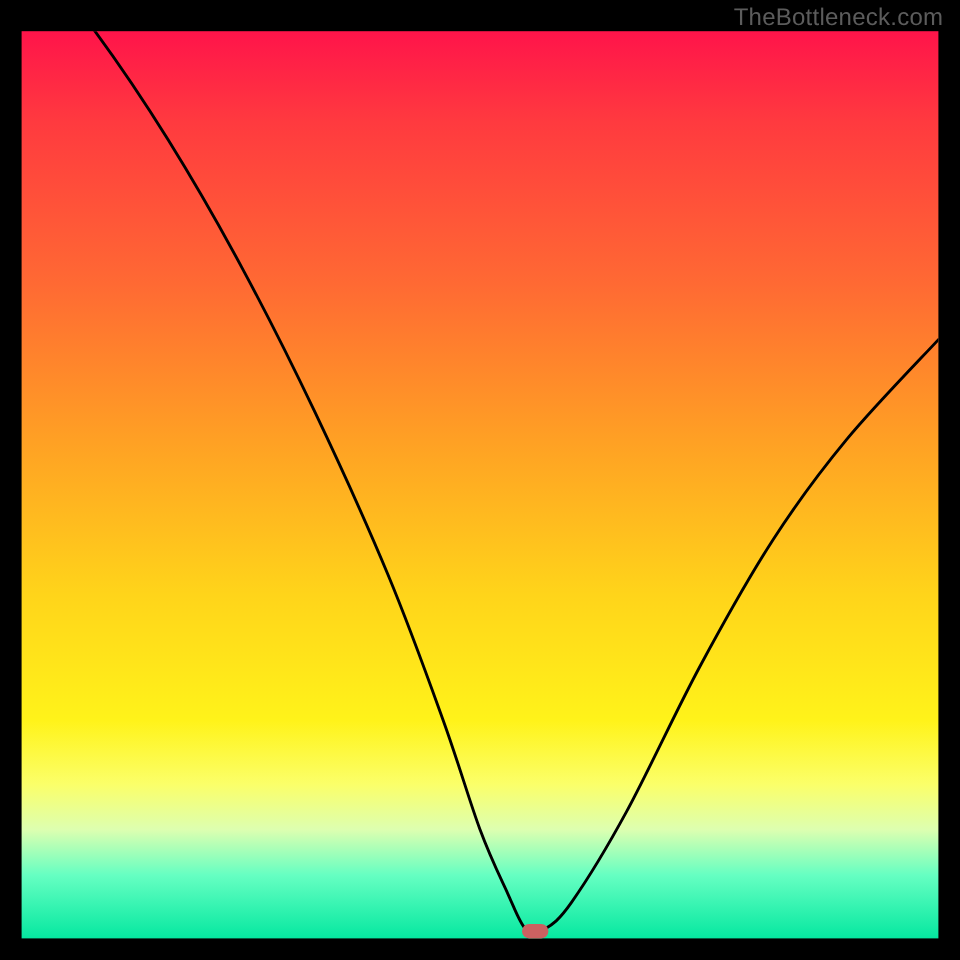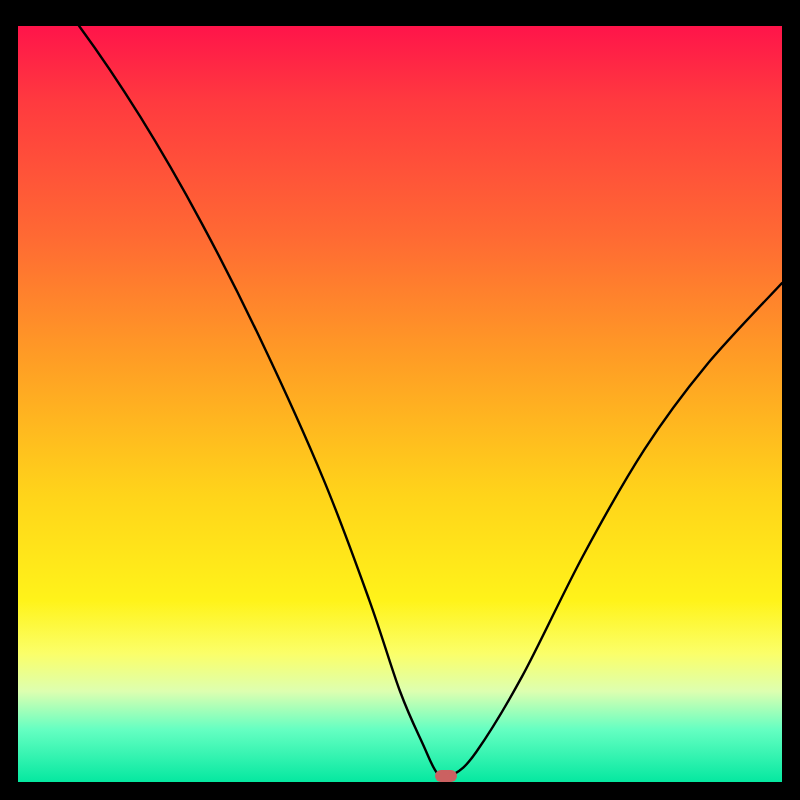--- a/index.html
+++ b/index.html
@@ -61,20 +61,21 @@
     background: #cb6161;
     border-radius: 6px;
     transform: translate(-50%, -50%);
   }
 </style>
 </head>
 <body>
 
 <div class="container">
 
+  <div class="watermark">TheBottleneck.com</div>
 
   <div class="plot-area">
     <svg class="curve" viewBox="0 0 764 756" preserveAspectRatio="none">
       <path fill="none" stroke="#000" stroke-width="2.4" stroke-linecap="round" d="M 0 -75.60000000000002 C 10.186666666666667 -63.00000000000002 40.74666666666667 -27.72000000000001 61.120000000000005 0 C 81.49333333333334 27.72000000000001 101.86666666666667 57.960000000000015 122.24000000000001 90.72000000000003 C 142.61333333333334 123.48000000000005 162.98666666666665 158.76000000000005 183.35999999999999 196.56000000000006 C 203.73333333333332 234.36000000000007 224.10666666666668 274.68000000000006 244.48000000000002 317.52000000000004 C 264.85333333333335 360.36 287.77333333333337 410.76 305.6 453.59999999999997 C 323.4266666666667 496.43999999999994 338.70666666666665 539.28 351.44 574.56 C 364.17333333333335 609.8399999999999 373.08666666666664 641.3399999999999 382 665.28 C 390.91333333333336 689.22 398.55333333333334 704.34 404.92 718.2 C 411.2866666666667 732.0600000000001 415.10666666666674 743.4000000000001 420.20000000000005 748.44 C 425.29333333333335 753.48 429.1133333333333 752.22 435.47999999999996 748.44 C 441.84666666666664 744.6600000000001 446.93999999999994 742.14 458.4 725.76 C 469.86 709.38 486.41333333333336 682.92 504.24 650.16 C 522.0666666666667 617.4 544.9866666666667 567 565.36 529.2 C 585.7333333333333 491.40000000000003 606.1066666666667 454.86 626.48 423.36 C 646.8533333333334 391.86 664.6800000000001 367.92 687.6 340.2 C 710.52 312.47999999999996 751.2666666666667 270.9 764 257.03999999999996" id="curvePath"></path>
     </svg>
     <div class="marker" id="marker" style="left: 427.84px; top: 749.952px;"></div>
   </div>
 
 </div>
 

